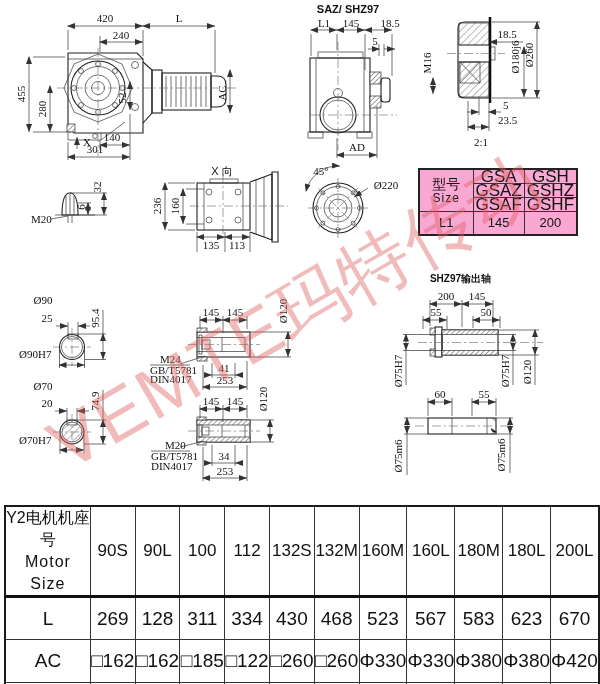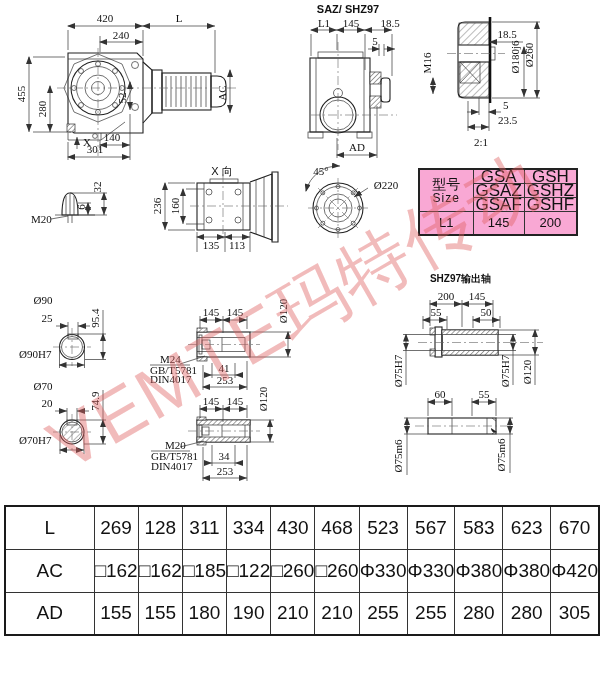--- a/index.html
+++ b/index.html
@@ -568,20 +568,37 @@
   <g>
     <text x="47" y="8" text-anchor="middle">60</text>
     <text x="91" y="8" text-anchor="middle">55</text>
     <text transform="rotate(-90 9 66)" x="9" y="66" text-anchor="middle">Ø75m6</text>
     <text transform="rotate(-90 112 65)" x="112" y="65" text-anchor="middle">Ø75m6</text>
   </g>
 </svg>
 
 <table id="motor-table">
   <tbody>
+        <tr class="hd">
+    <td class="c0">
+      <div class="hcn">Y2电机机座号</div>
+      <div class="hen">Motor Size</div>
+    </td>
+    <td class="cv">90S</td>
+    <td class="cv">90L</td>
+    <td class="cv">100</td>
+    <td class="cv">112</td>
+    <td class="cv">132S</td>
+    <td class="cv">132M</td>
+    <td class="cv">160M</td>
+    <td class="cv">160L</td>
+    <td class="cv">180M</td>
+    <td class="cv">180L</td>
+    <td class="cv">200L</td>
+  </tr>
   <tr class="vr">
     <td class="c0">L</td>
     <td>269</td>
     <td>128</td>
     <td>311</td>
     <td>334</td>
     <td>430</td>
     <td>468</td>
     <td>523</td>
     <td>567</td>

